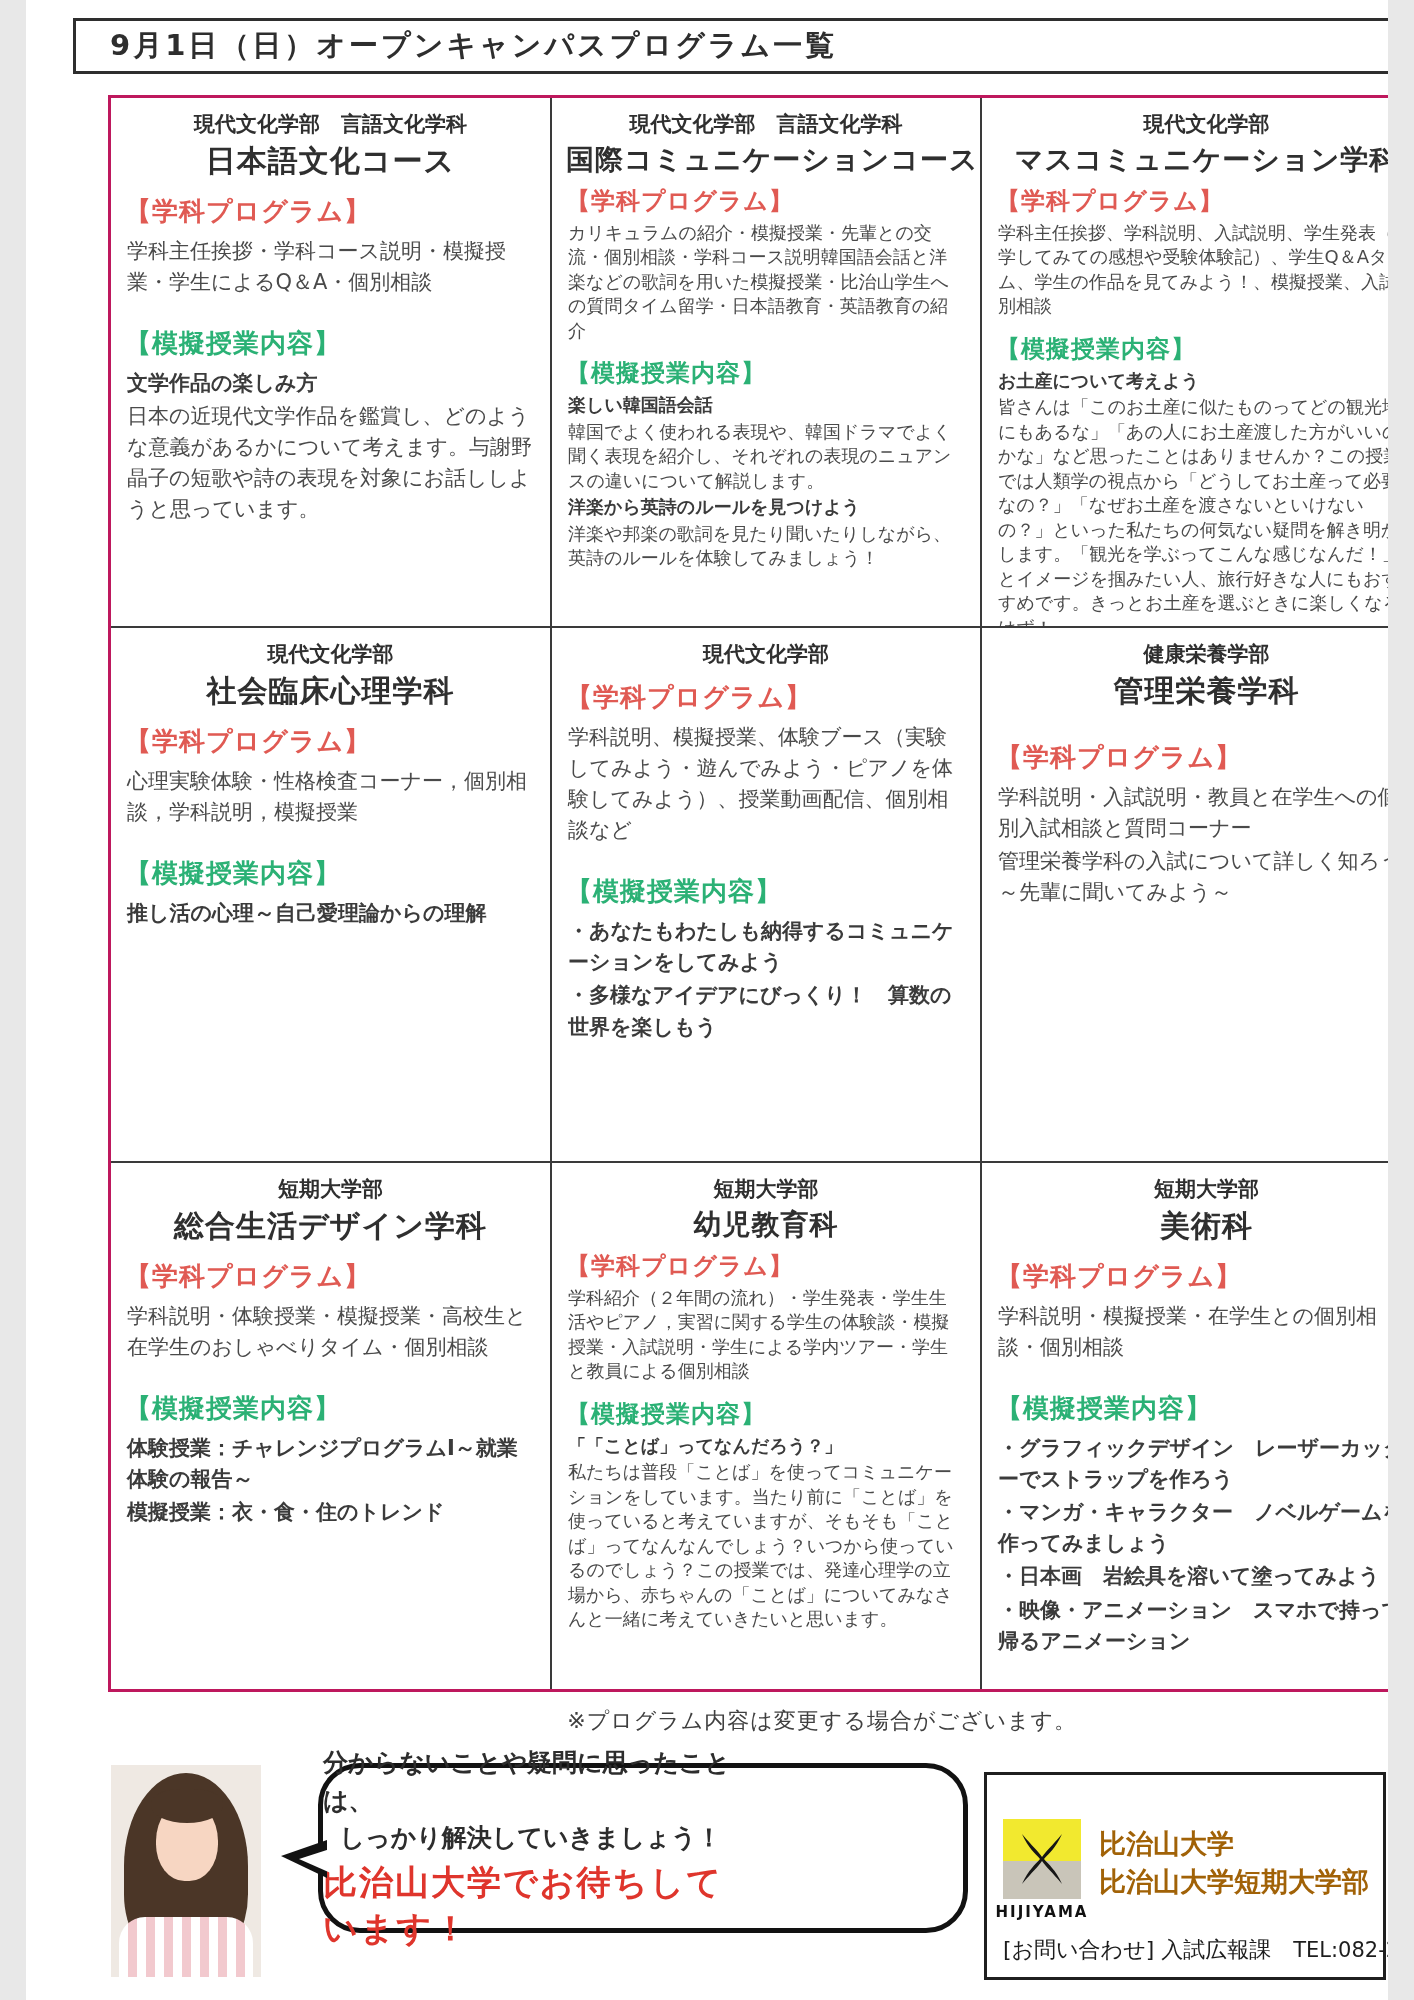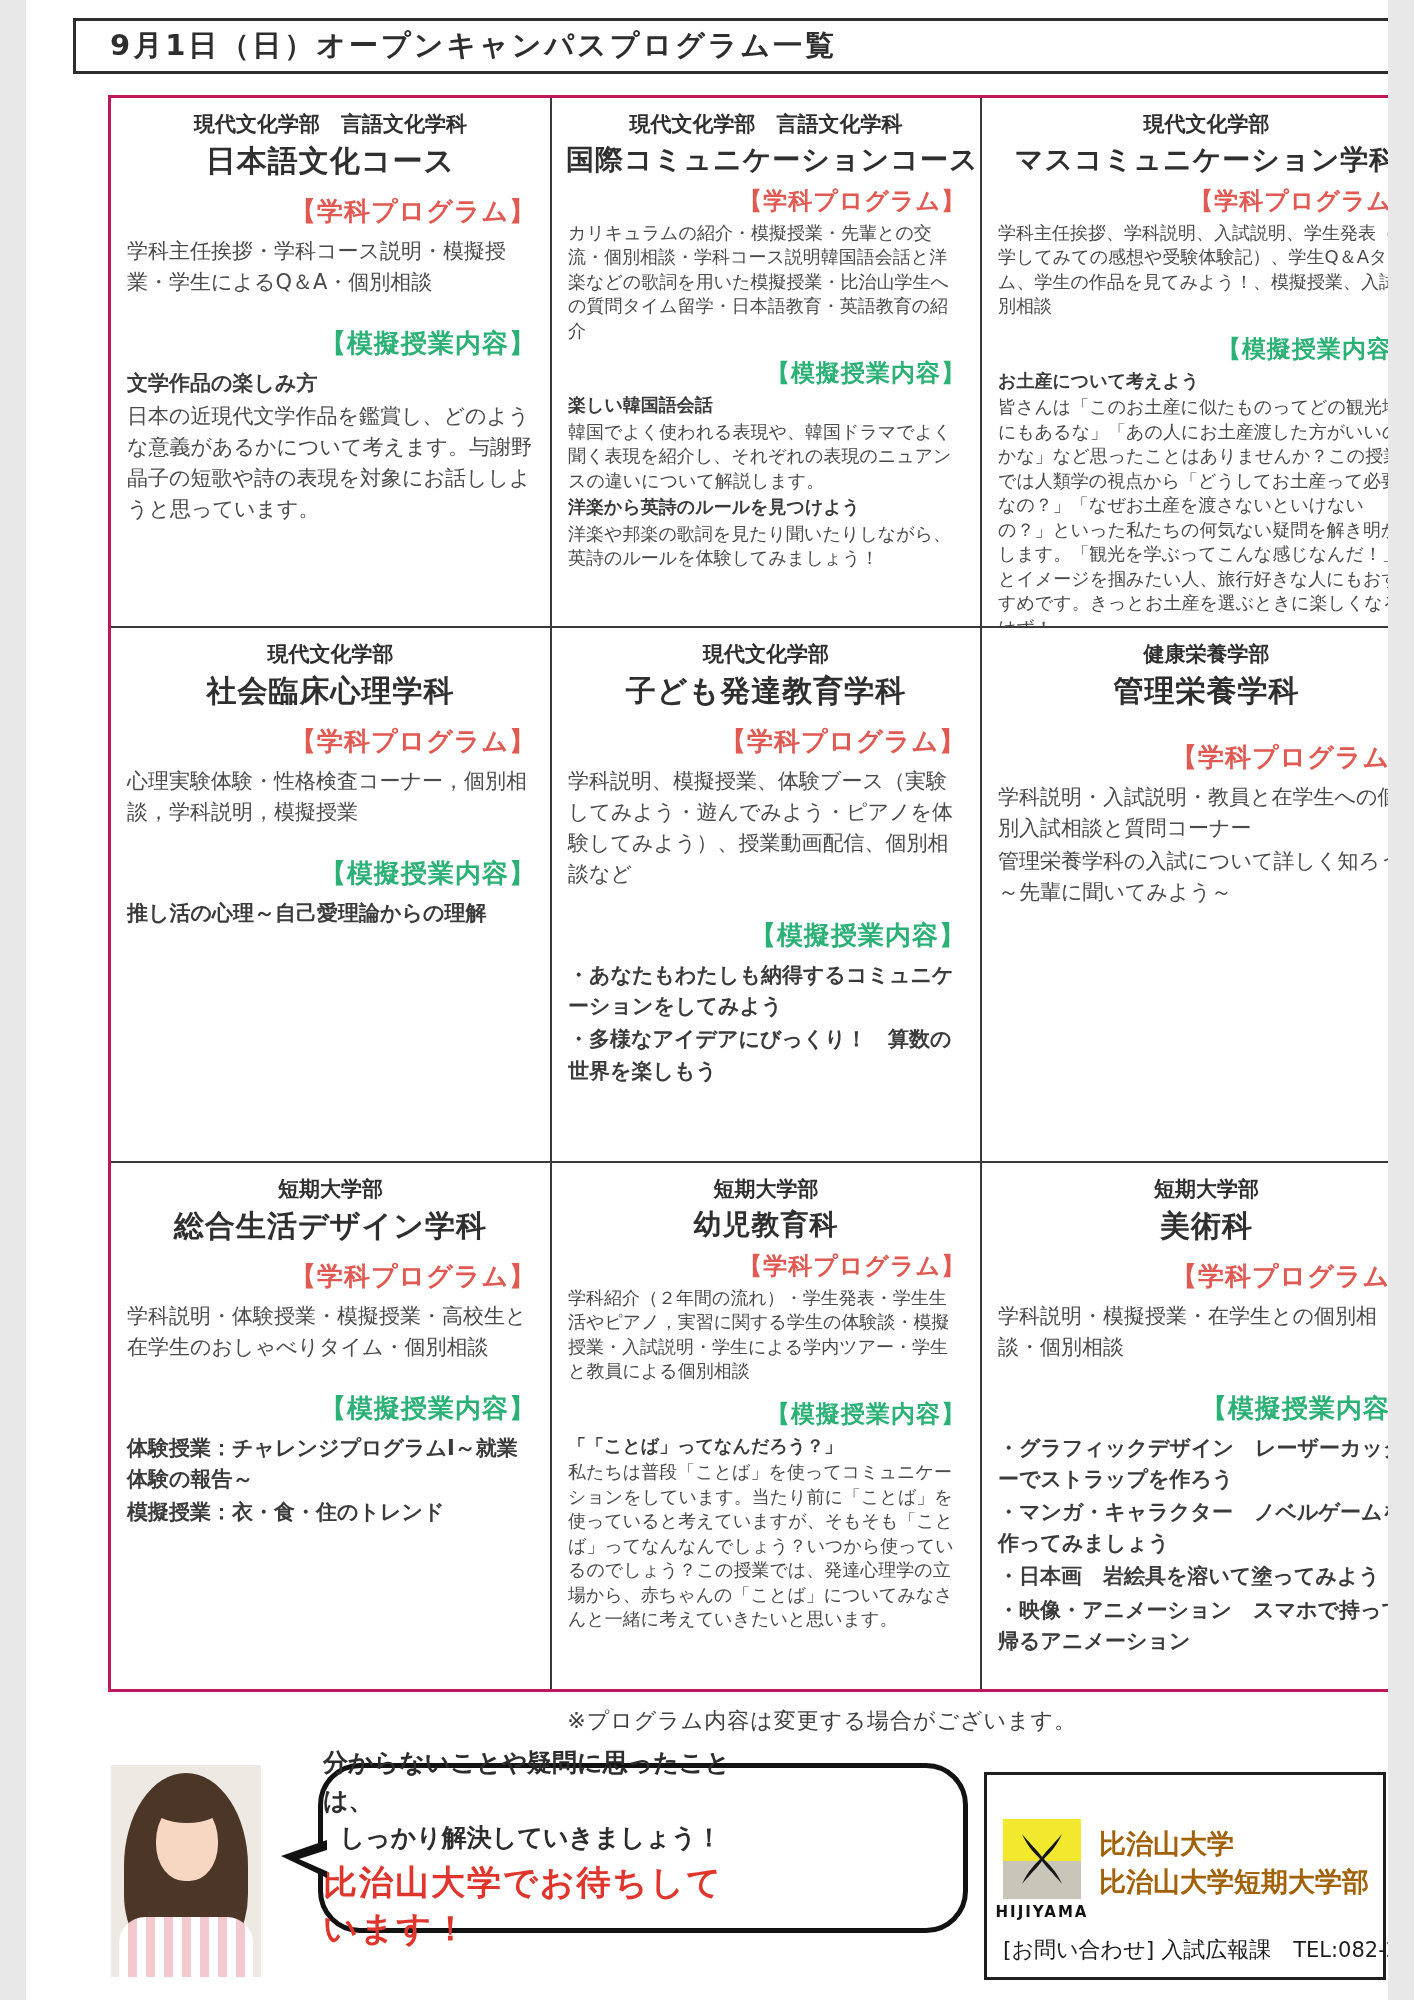--- a/index.html
+++ b/index.html
@@ -23,21 +23,21 @@
     grid-template-rows: 530px 535px auto;
     border: 3px solid #be185d; background: #fff; margin-left: 35px;
   }
   .cell { border-right: 2px solid #3a3a3a; border-bottom: 2px solid #3a3a3a;
           padding: 12px 14px 8px; overflow: hidden; }
   .cell:nth-child(3n) { border-right: none; }
   .cell:nth-child(n+7) { border-bottom: none; }
   .faculty { text-align: center; font-weight: bold; font-size: 21px; color:#2f2f2f; }
   .dept { text-align: center; font-weight: bold; font-size: 30px; margin-top: 3px;
           color: #2f2f2f; letter-spacing: 1px; white-space: nowrap; }
-  .sec { text-align: right; font-weight: bold; font-size: 26px;
+  .sec { text-align: left; font-weight: bold; font-size: 26px;
          margin-top: 28px; margin-bottom: 7px; letter-spacing: 1px; }
   .sec.first { margin-top: 12px; }
   .sec.red { color: #e05a53; }
   .sec.green { color: #2bb175; }
   .bodytxt { font-size: 21px; line-height: 1.48; color: #4a4a4a; padding: 0 2px; }
   .bodytxt.b { font-weight: bold; color: #3b3b3b; }
   .bodytxt + .bodytxt { margin-top: 2px; }
   .dense .dept { font-size: 28px; }
   .dense .sec { margin-top: 14px; margin-bottom: 4px; font-size: 24px; }
   .dense .sec.first { margin-top: 6px; }
@@ -130,21 +130,20 @@
       <div class="faculty">現代文化学部</div>
       <div class="dept">社会臨床心理学科</div>
       <div class="sec red first">【学科プログラム】</div>
       <div class="bodytxt">心理実験体験・性格検査コーナー，個別相談，学科説明，模擬授業</div>
       <div class="sec green">【模擬授業内容】</div>
       <div class="bodytxt b">推し活の心理～自己愛理論からの理解</div>
     </div>
 
     <div class="cell">
       <div class="faculty">現代文化学部</div>
-      <div class="dept">子ども発達教育学科</div>
       <div class="sec red first">【学科プログラム】</div>
       <div class="bodytxt">学科説明、模擬授業、体験ブース（実験してみよう・遊んでみよう・ピアノを体験してみよう）、授業動画配信、個別相談など</div>
       <div class="sec green">【模擬授業内容】</div>
       <div class="bodytxt b">・あなたもわたしも納得するコミュニケーションをしてみよう</div>
       <div class="bodytxt b">・多様なアイデアにびっくり！　算数の世界を楽しもう</div>
     </div>
 
     <div class="cell">
       <div class="faculty">健康栄養学部</div>
       <div class="dept">管理栄養学科</div>

